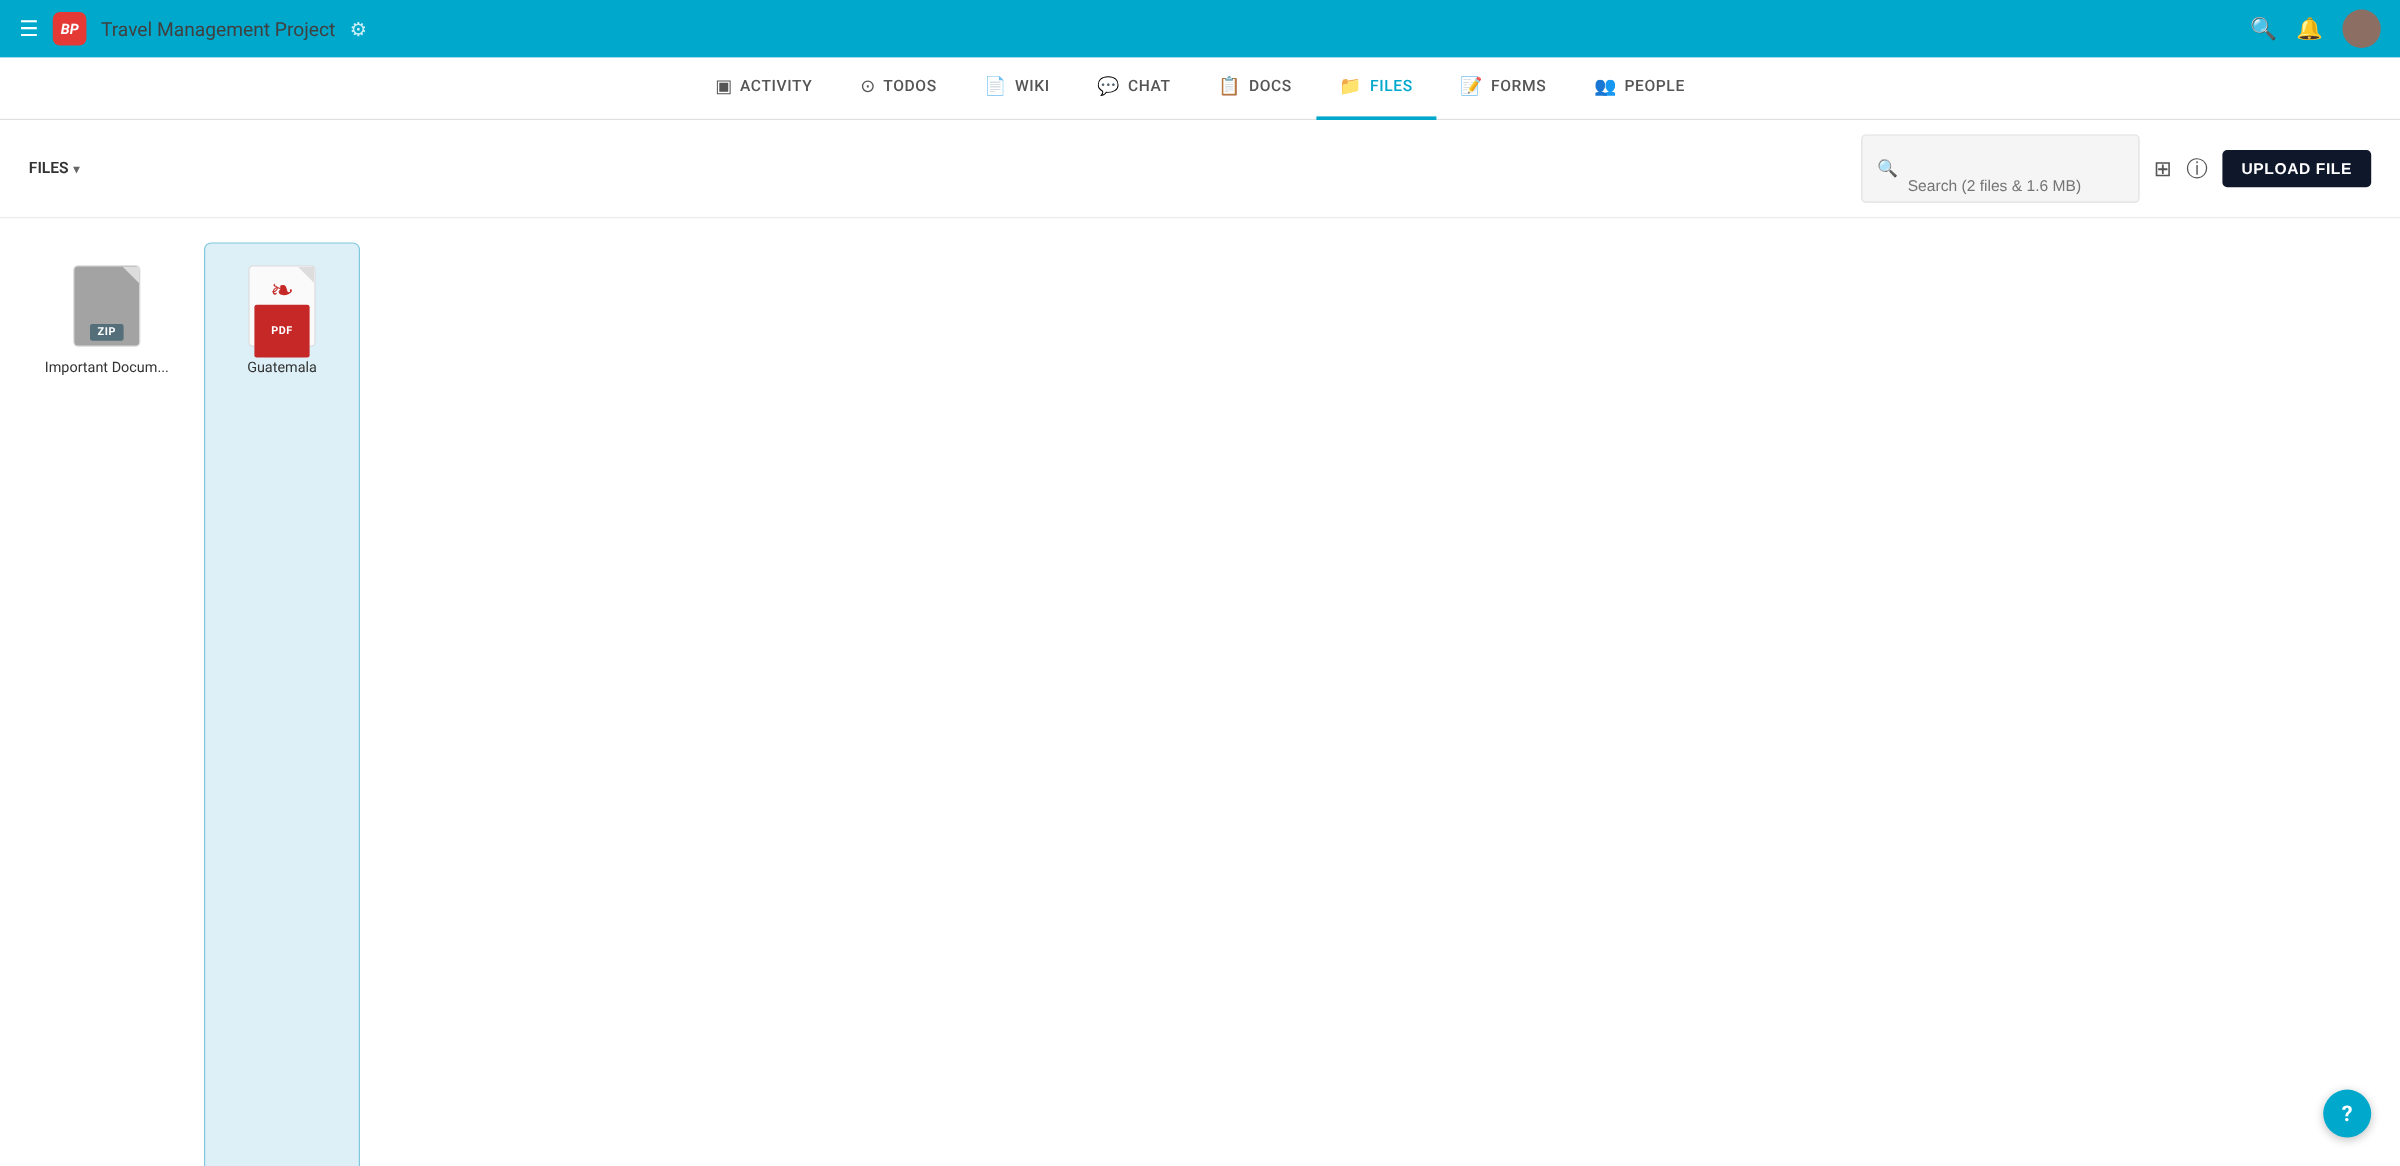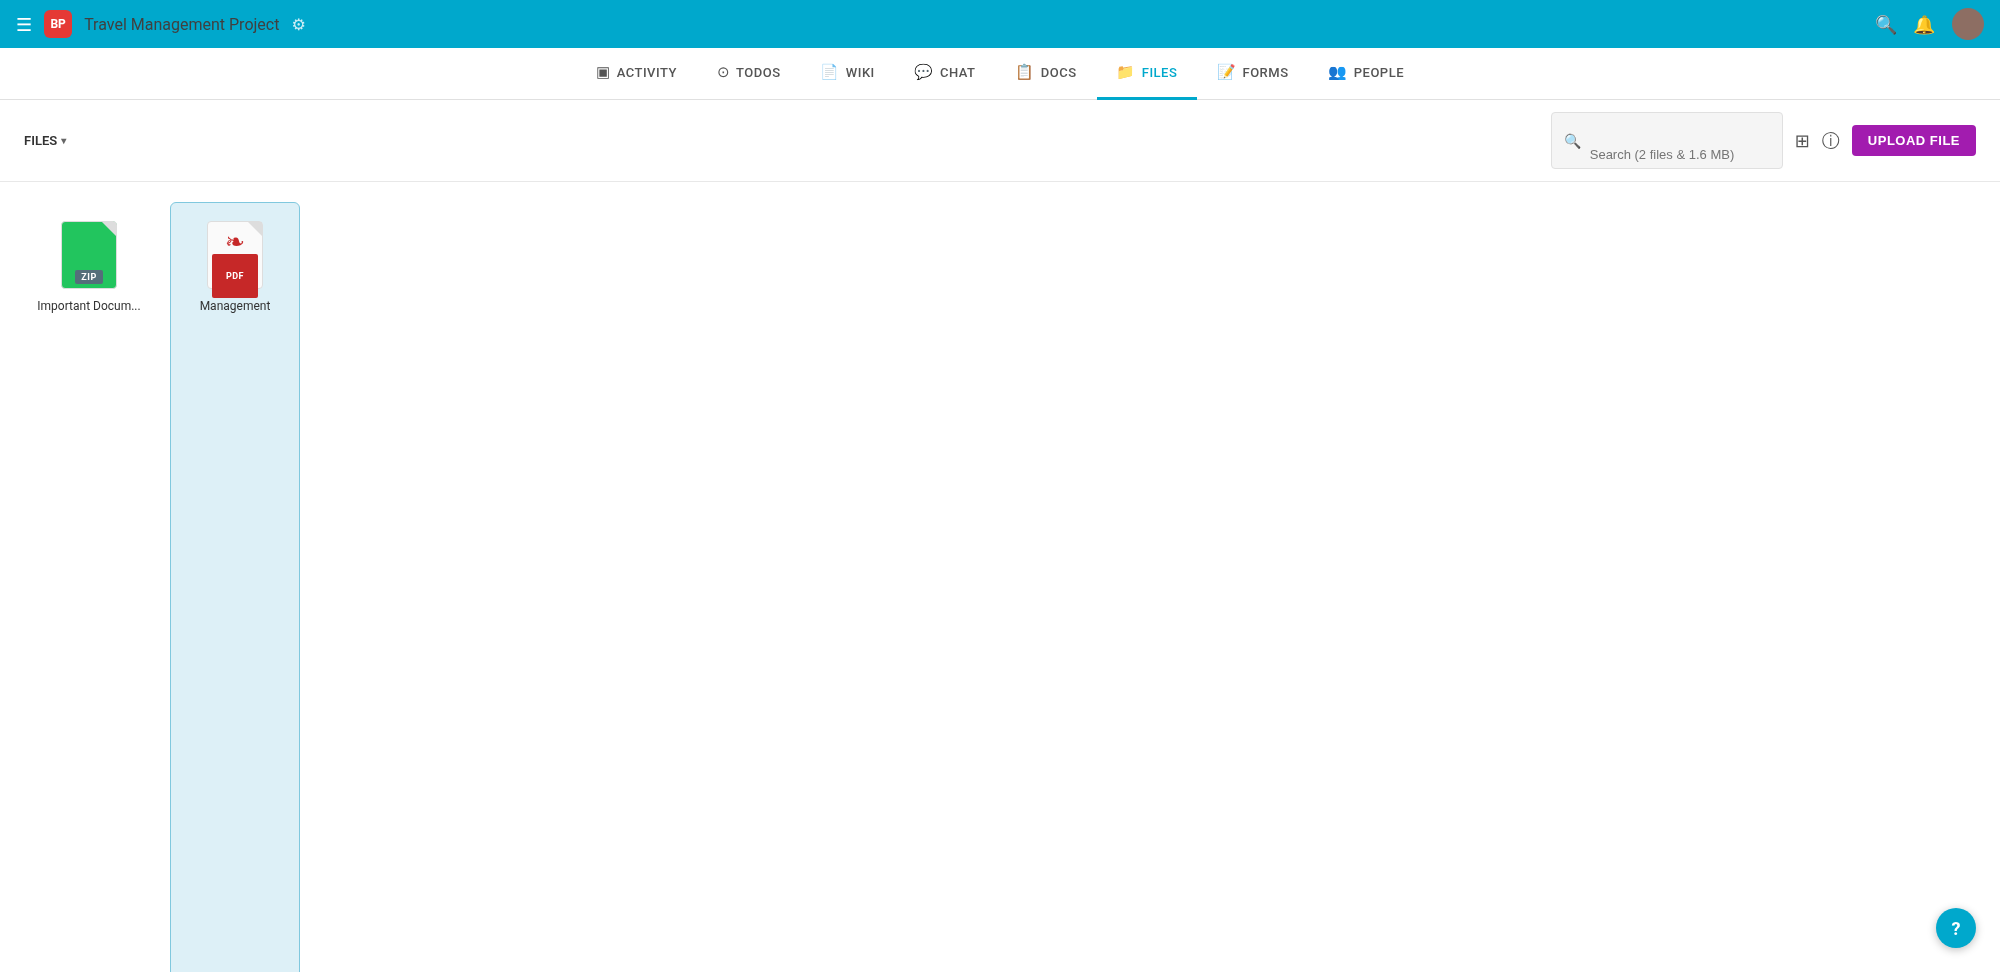--- a/index.html
+++ b/index.html
@@ -28,20 +28,21 @@
       width: 28px;
       height: 28px;
       background: #e53935;
       border-radius: 6px;
       display: flex;
       align-items: center;
       justify-content: center;
       color: white;
       font-weight: bold;
       font-size: 12px;
+      font-style: italic;
     }
     .project-title {
       color: #404040;
       font-size: 16px;
       font-weight: 400;
     }
     .gear-icon {
       color: rgba(255,255,255,0.8);
       font-size: 16px;
       cursor: pointer;
@@ -147,21 +148,21 @@
       font-size: 18px;
       color: #555;
       cursor: pointer;
     }
     .info-icon {
       font-size: 18px;
       color: #555;
       cursor: pointer;
     }
     .upload-btn {
-      background: #a21caf;
+      background: #0f172a;
       color: white;
       border: none;
       border-radius: 4px;
       padding: 8px 16px;
       font-size: 13px;
       font-weight: 600;
       cursor: pointer;
       letter-spacing: 0.5px;
     }
 
@@ -213,21 +214,21 @@
       width: 28px;
       height: 12px;
       background: #1e88e5;
       border-radius: 4px 4px 0 0;
     }
 
     
     .zip-icon {
       width: 56px;
       height: 68px;
-      background: #22c55e;
+      background: #a3a3a3;
       border: 1px solid #ddd;
       border-radius: 4px;
       position: relative;
       display: flex;
       flex-direction: column;
       align-items: center;
       justify-content: flex-end;
       padding-bottom: 4px;
     }
     .zip-icon::before {
@@ -394,18 +395,18 @@
     <span class="file-name">Important Docum...</span>
   </div>
 
   <div class="file-card selected">
     <div class="file-icon">
       <div class="pdf-icon">
         <span class="pdf-acrobat">❧</span>
         <span class="pdf-badge">PDF</span>
       </div>
     </div>
-    <span class="file-name">Management</span>
+    <span class="file-name">Guatemala</span>
   </div>
 
 </div>
 
 <div class="help-btn">?</div>
 
 </body></html>

